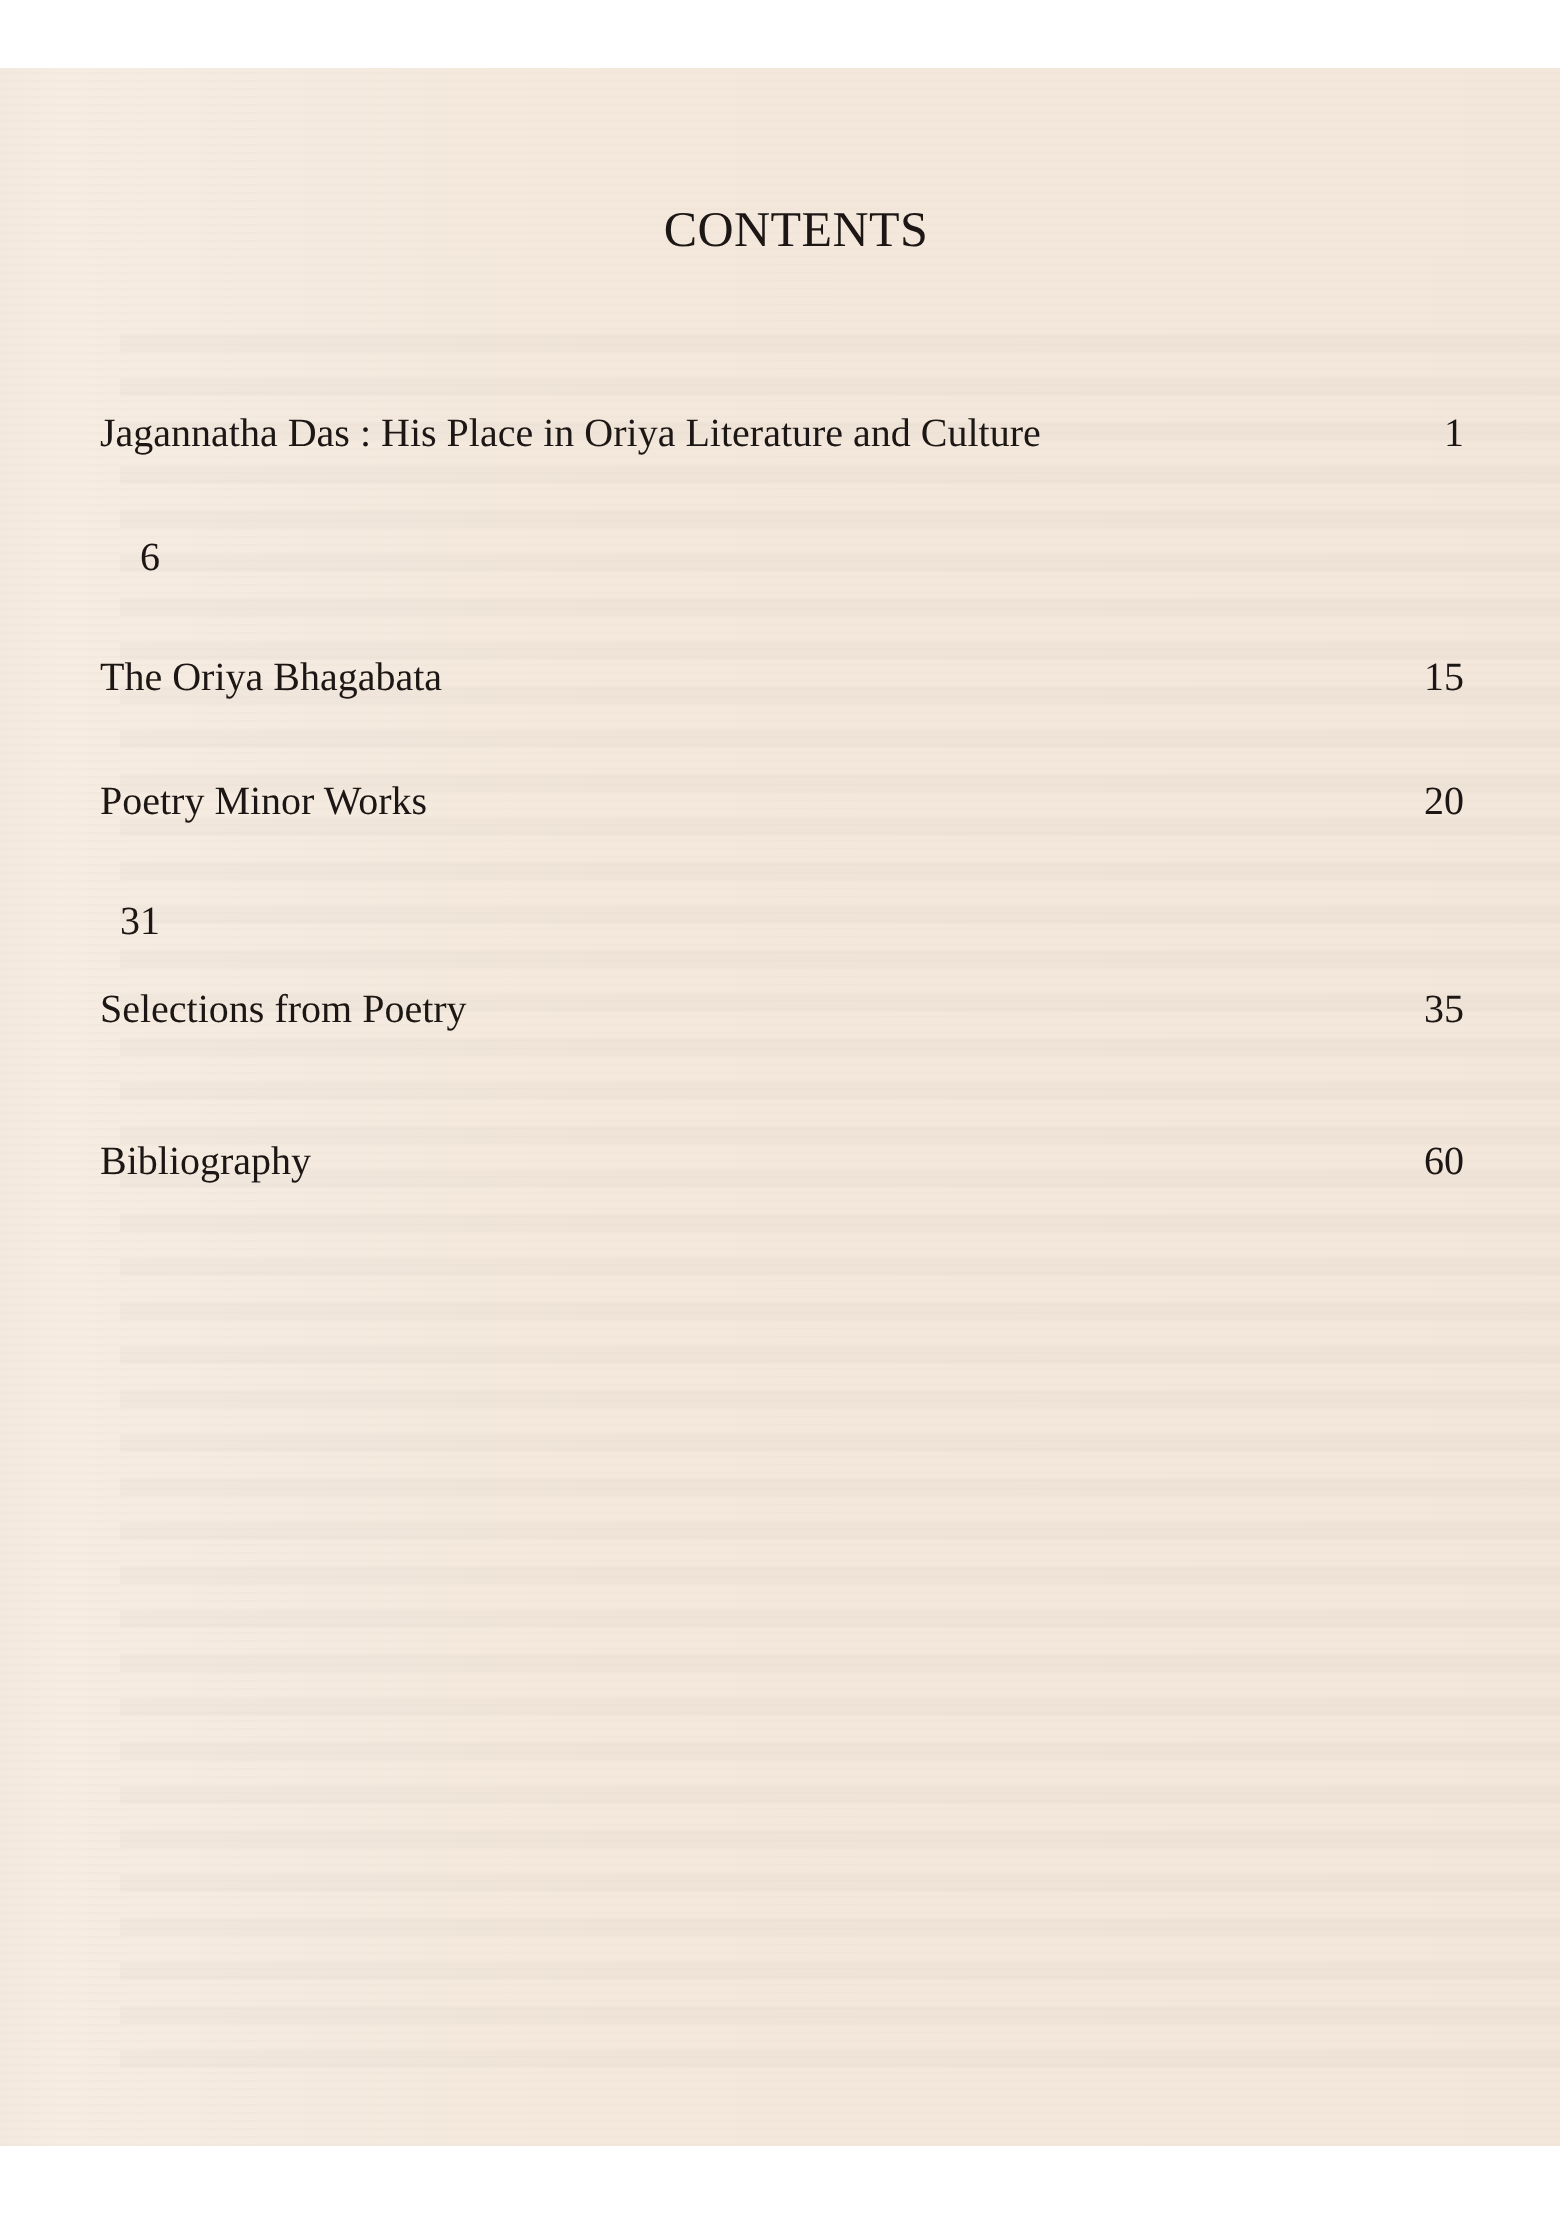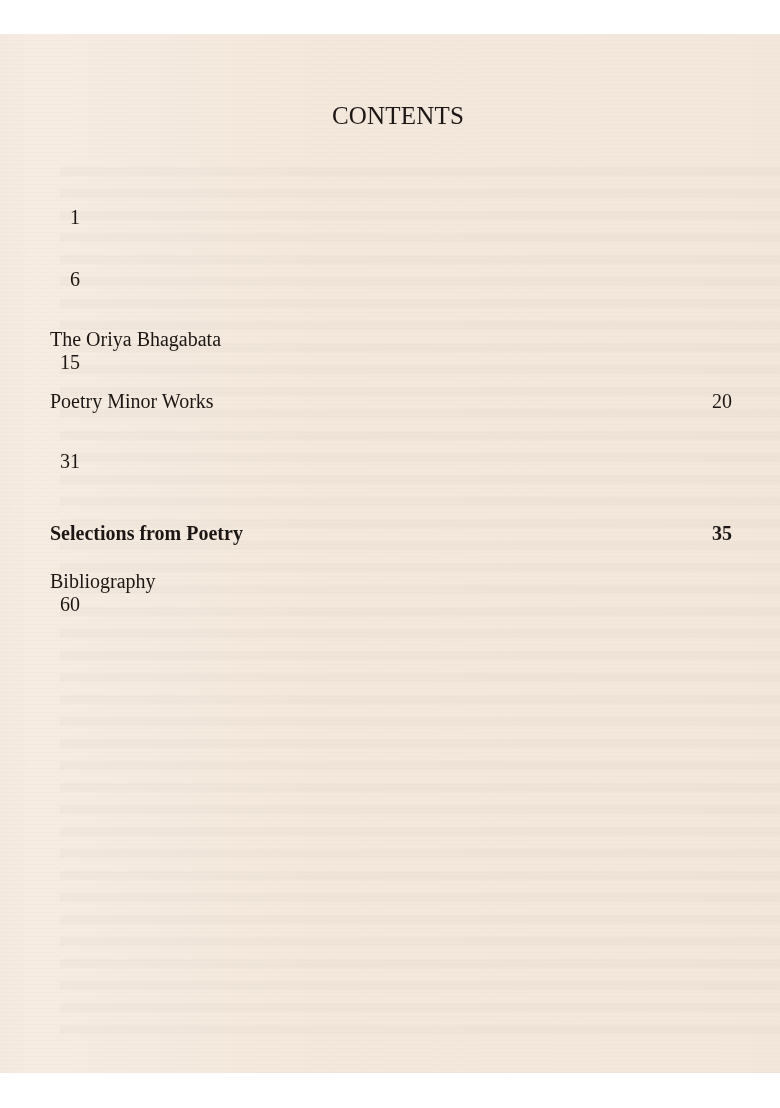--- a/index.html
+++ b/index.html
@@ -69,37 +69,38 @@
 <body>
 
 <div class="page">
   <div class="bleed"></div>
 </div>
 
 <div class="title">CONTENTS</div>
 
 <div class="toc">
   <div class="toc-row" style="top:36px;">
+    <span class="toc-title">Jagannatha Das : His Place in Oriya Literature and Culture</span>
     <span class="toc-page">1</span>
   </div>
   <div class="toc-row" style="top:98px;">
     <span class="toc-page">6</span>
   </div>
-  <div class="toc-row" style="top:158px;flex-direction:column;">
+  <div class="toc-row" style="top:158px;">
     <span class="toc-title">The Oriya Bhagabata</span>
     <span class="toc-page">15</span>
   </div>
   <div class="toc-row" style="top:220px;">
     <span class="toc-title">Poetry Minor Works</span>
     <span class="toc-page">20</span>
   </div>
   <div class="toc-row" style="top:280px;">
     <span class="toc-page">31</span>
   </div>
-  <div class="toc-row" style="top:352px;font-weight:bold;">
+  <div class="toc-row" style="top:324px;">
     <span class="toc-title">Selections from Poetry</span>
     <span class="toc-page">35</span>
   </div>
-  <div class="toc-row" style="top:400px;flex-direction:column;">
+  <div class="toc-row" style="top:400px;">
     <span class="toc-title">Bibliography</span>
     <span class="toc-page">60</span>
   </div>
 </div>
 
 </body></html>

